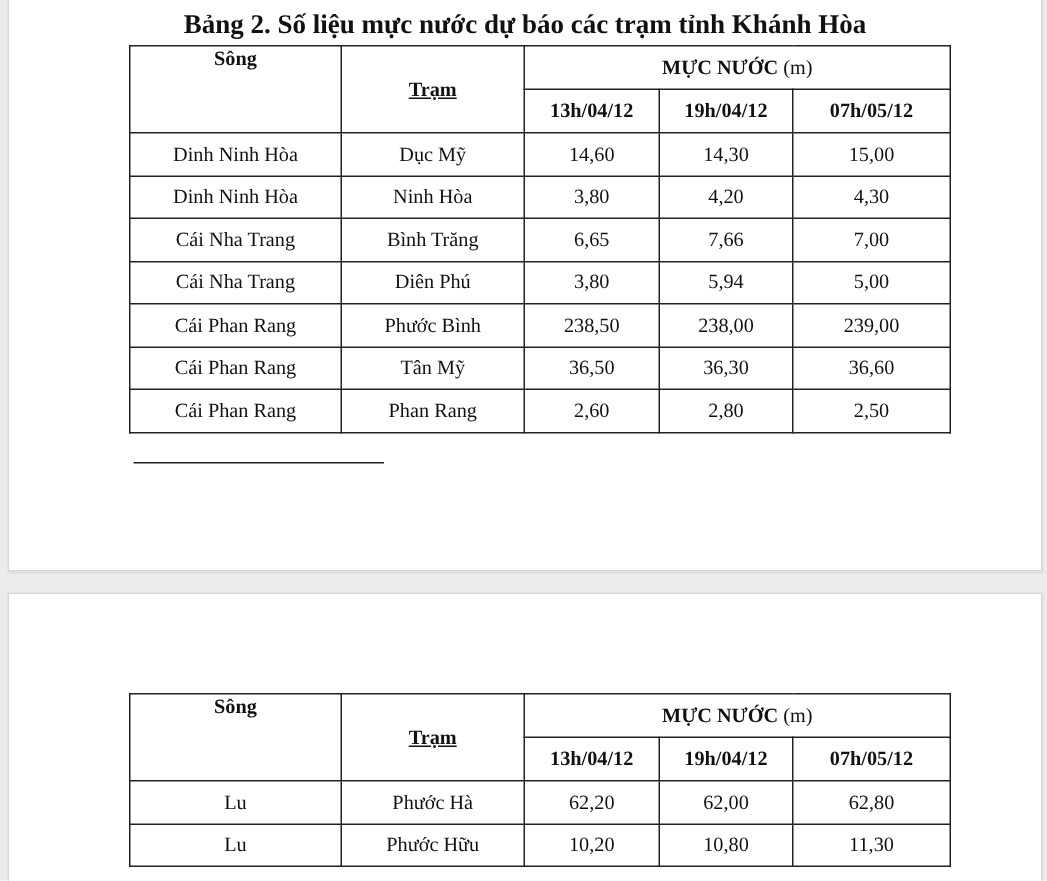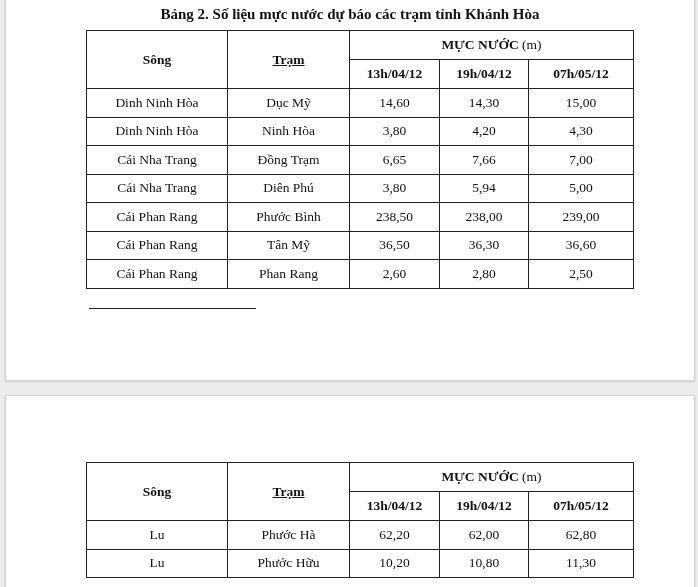--- a/index.html
+++ b/index.html
@@ -18,39 +18,39 @@
     box-shadow:0 1px 2px rgba(0,0,0,0.12);
   }
   .page1 { top:-2px; height:381px; }
   .page2 { top:395px; height:200px; }
 
   .caption {
     position:absolute;
     left:0; width:688px; top:7px;
     text-align:center;
     font-weight:bold;
-    font-size:15px;
+    font-size:18px;
   }
   table.data {
     position:absolute;
     border-collapse:collapse;
     font-size:13.5px;
     table-layout:fixed;
   }
   .page1 table.data { left:80px; top:31px; }
   .page2 table.data { left:80px; top:66px; }
 
   table.data td, table.data th {
     border:1px solid #222;
     text-align:center;
     padding:0;
     font-weight:normal;
   }
   table.data th { font-weight:bold; }
-  table.data th.song { vertical-align:top; padding-top:21px; }
+  table.data th.song { vertical-align:top; padding-top:0; }
   table.data th.tram { vertical-align:middle;text-decoration:underline; }
   table.data tr.h1 th { height:28px; }
   table.data tr.h2 th { height:28px; }
   table.data tbody td { height:27.5px;margin-top:18px; }
   .grp-label { font-weight:bold;text-align:center; }
   .grp-unit { font-weight:normal; }
 
   .footnote-rule {
     position:absolute;
     left:83px; top:309px;
@@ -97,21 +97,21 @@
       </tr>
       <tr>
         <td>Dinh Ninh Hòa</td>
         <td>Ninh Hòa</td>
         <td>3,80</td>
         <td>4,20</td>
         <td>4,30</td>
       </tr>
       <tr>
         <td>Cái Nha Trang</td>
-        <td>Đồng Trạm</td>
+        <td>Bình Trăng</td>
         <td>6,65</td>
         <td>7,66</td>
         <td>7,00</td>
       </tr>
       <tr>
         <td>Cái Nha Trang</td>
         <td>Diên Phú</td>
         <td>3,80</td>
         <td>5,94</td>
         <td>5,00</td>

